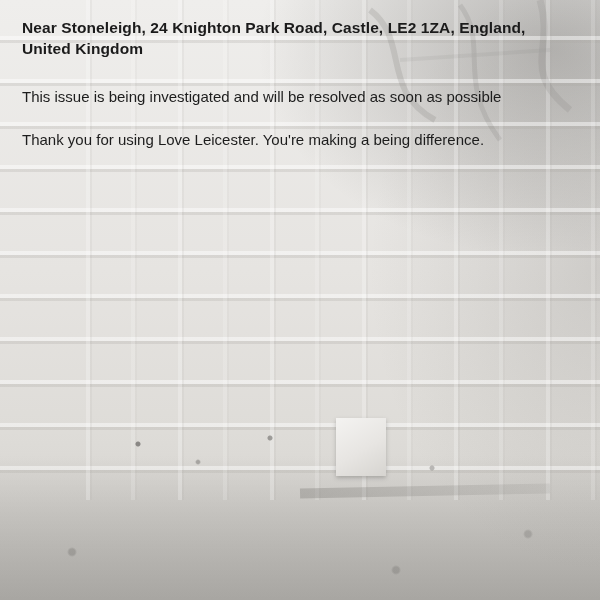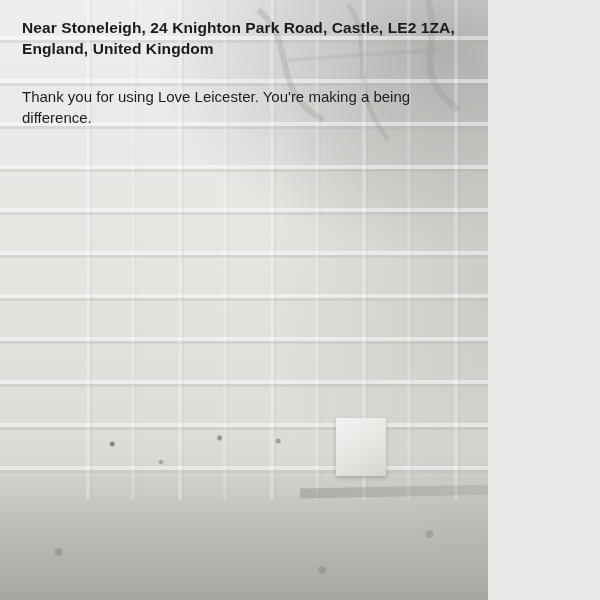--- a/index.html
+++ b/index.html
@@ -8,21 +8,21 @@
   }
   body {
     width: 600px;
     height: 600px;
     font-family: "Liberation Sans", sans-serif;
     background: #e9e8e6;
   }
 
   .report-card {
     position: relative;
-    width: 488px;
+    width: 600px;
     height: 600px;
     overflow: hidden;
     background: #dedcd9;
   }
 
   
   .photo-bg {
     position: absolute;
     inset: 0;
     background-color: #e2e0dd;
@@ -158,17 +158,18 @@
       <path d="M30 10 C 70 40, 40 90, 95 120" stroke="#6d6b68" stroke-width="6" fill="none" opacity=".5"></path>
       <path d="M120 5 C 150 45, 115 80, 160 140" stroke="#6d6b68" stroke-width="5" fill="none" opacity=".45"></path>
       <path d="M200 0 C 215 50, 180 70, 230 110" stroke="#6d6b68" stroke-width="7" fill="none" opacity=".4"></path>
       <path d="M60 60 L 210 50" stroke="#7b7976" stroke-width="4" fill="none" opacity=".3"></path>
     </svg>
   </div>
 
   <div class="overlay">
     <h1 class="location-title">Near Stoneleigh, 24 Knighton Park Road, Castle, LE2 1ZA, England, United Kingdom</h1>
 
+    <p class="body-text">This issue is being investigated and will be resolved as soon as possible</p>
 
     <p class="body-text">Thank you for using Love Leicester. You're making a being difference.</p>
   </div>
 
 </div>
 
 </body></html>

